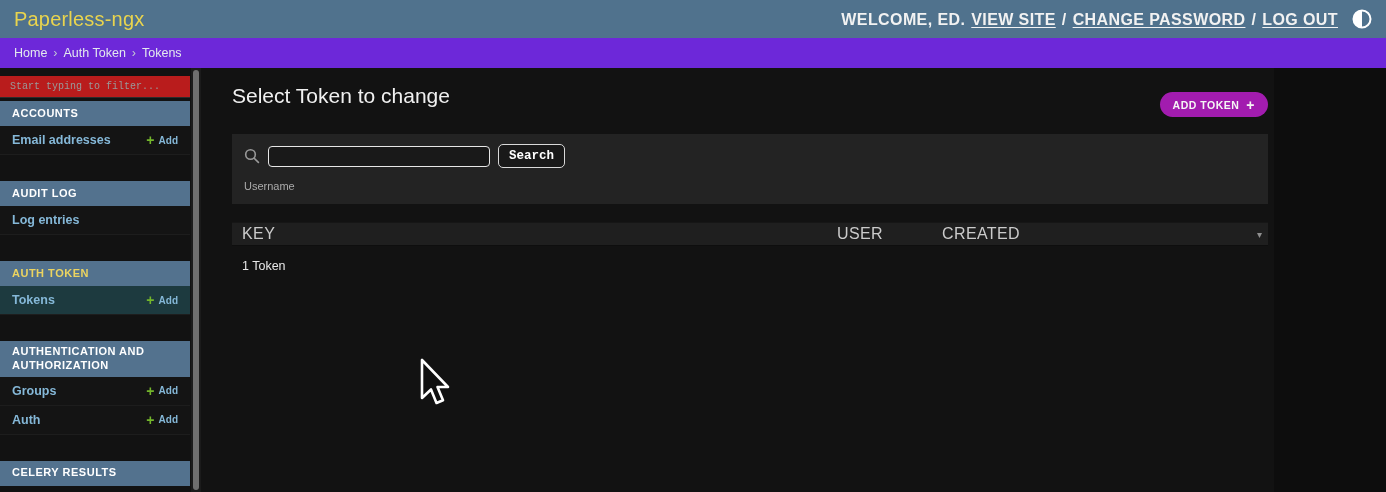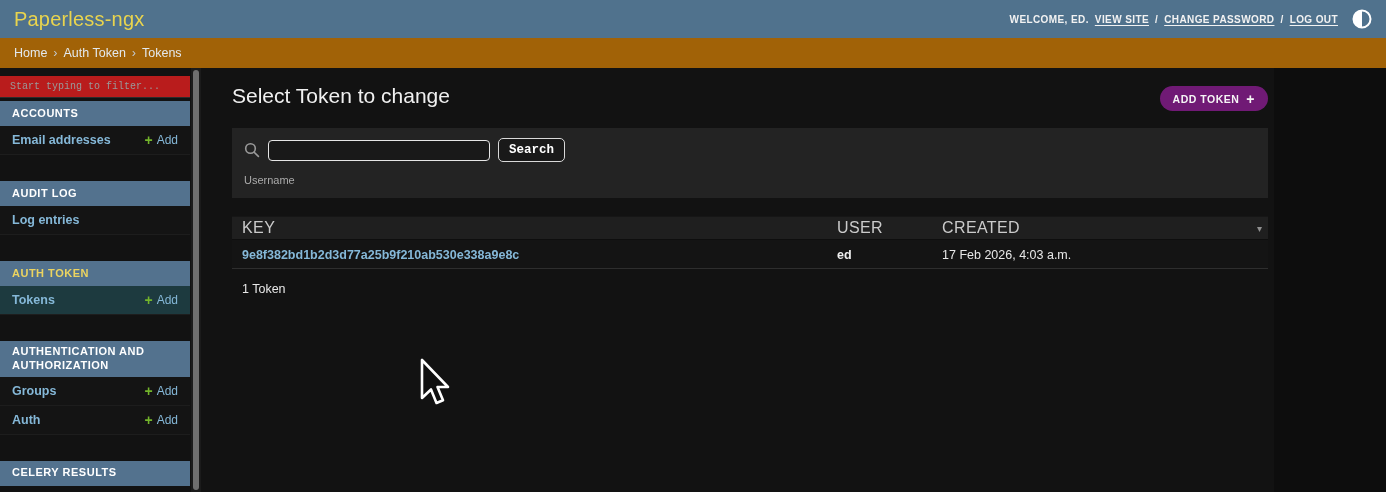--- a/index.html
+++ b/index.html
@@ -5,28 +5,28 @@
   * { margin:0; padding:0; box-sizing:border-box; }
   html,body { width:1386px; height:492px; overflow:hidden; background:#0d0d0d;
     font-family:"Liberation Sans","DejaVu Sans",sans-serif; }
   .app { position:relative; width:1274px; height:492px; background:#121212; }
 
   
   .top-header { position:absolute; left:0; top:0; width:1386px; height:38px;
     background:#50728d; display:flex; align-items:center; justify-content:space-between;
     padding:0 14px; }
   .brand { color:#e9d44e; font-size:20px; font-weight:400; letter-spacing:.2px; }
-  .user-tools { display:flex; align-items:center; gap:6px; color:#f2f2f2;
-    font-size:10px; font-weight:bold; letter-spacing:.4px; }
+  .user-tools { display:flex; align-items:flex-end; gap:6px; color:#f2f2f2;
+    font-size:16px; font-weight:bold; letter-spacing:.4px; }
   .user-tools a { color:#f2f2f2; text-decoration:underline; text-underline-offset:2px; cursor:pointer; }
   .theme-toggle { width:20px; height:20px; margin-left:8px; cursor:pointer; display:flex; }
 
   
   .breadcrumbs { position:absolute; left:0; top:38px; width:1386px; height:30px;
-    background:#a16207; display:flex; align-items:center; padding:0 14px;
+    background:#6d28d9; display:flex; align-items:center; padding:0 14px;
     color:#e3e9ee; font-size:12.5px; gap:6px; }
   .breadcrumbs .sep { color:#c3ccd4; }
   .breadcrumbs a { color:#e3e9ee; text-decoration:none; cursor:pointer; }
 
   
   .sidebar { position:absolute; left:0; top:68px; width:190px; bottom:0;
     background:#121212; padding-top:7px; overflow:hidden; }
   .filter-input { width:100%; height:22px; background:#b91c1c; border:none;
     border-bottom:1px solid #2c2c2c; color:#cfcfcf; font-size:10px; padding:0 10px;
     font-family:Liberation Mono, monospace; outline:none; }
@@ -35,37 +35,37 @@
   .side-header { min-height:25px; background:#53728e; color:#ffffff;
     font-size:11px; font-weight:bold; letter-spacing:.5px; display:flex;
     align-items:center; padding:4px 12px; line-height:1.25; cursor:pointer; }
   .side-header.current { color:#ecd460; }
   .side-row { height:29px; display:flex; align-items:center; justify-content:space-between;
     padding:6px 12px; border-bottom:1px solid #1d1d1d; background:#141414; }
   .side-row.selected { background:#1d3a3f; }
   .side-link { color:#85b8d8; font-size:12.5px; font-weight:bold; text-decoration:none; cursor:pointer; }
   .add-link { display:flex; align-items:center; gap:4px; cursor:pointer; }
   .add-link .plus { color:#73b52b; font-size:14px; font-weight:bold; line-height:1; }
-  .add-link .add-text { color:#85b8d8; font-size:12px; font-weight:normal; }
+  .add-link .add-text { color:#85b8d8; font-size:10px; font-weight:bold; }
 
   
   .side-scrollbar { position:absolute; left:191px; top:68px; width:10px; bottom:0;
     background:#1b1b1b; }
   .side-scrollbar .thumb { position:absolute; left:2px; right:2px; top:2px; bottom:2px;
     background:#6f6f6f; border-radius:5px; cursor:pointer; }
 
   
   .main { position:absolute; left:201px; top:68px; right:0; bottom:0;
     background:#121212; padding:0 6px 0 31px; }
   .title-row { margin-top:16px; display:flex; align-items:flex-start; justify-content:space-between; }
   .page-title { color:#f0f0f0; font-size:21px; font-weight:400; }
   .add-object-btn { display:flex; align-items:center; gap:7px; height:25px;
-    background:#701a75; border:none; border-radius:13px; color:#f5f5f5;
+    background:#a21caf; border:none; border-radius:13px; color:#f5f5f5;
     font-size:10.5px; font-weight:bold; letter-spacing:.5px; padding:0 13px;
-    cursor:pointer; font-family:"Liberation Sans","DejaVu Sans",sans-serif; margin-top:2px; }
+    cursor:pointer; font-family:"Liberation Sans","DejaVu Sans",sans-serif; margin-top:8px; }
   .add-object-btn .btn-plus { font-size:14px; font-weight:bold; line-height:1; }
 
   
   .search-module { margin-top:17px; background:#232323; padding:10px 12px 12px 12px; }
   .search-bar { display:flex; align-items:center; }
   .search-icon { width:16px; height:16px; margin-right:8px; flex:none; }
   .search-input { width:222px; height:21px; background:#191919; border:1px solid #e6e6e6;
     border-radius:4px; color:#eee; font-size:12px; padding:0 7px; outline:none;
     font-family:"Liberation Sans","DejaVu Sans",sans-serif; }
   .search-btn { margin-left:8px; height:24px; background:#191919; border:1px solid #d9d9d9;
@@ -208,32 +208,20 @@
       <div class="field-label">Username</div>
     </div>
 
     <div class="result-table">
       <div class="thead">
         <div class="th col-key">KEY</div>
         <div class="th col-user">USER</div>
         <div class="th col-created">CREATED</div>
         <div class="col-sort">▾</div>
       </div>
-      <div class="trow">
-        <div class="col-key">
-          <a class="key-link">9e8f382bd1b2d3d77a25b9f210ab530e338a9e8c</a>
-        </div>
-        <div class="col-user">
-          <span class="cell-strong">ed</span>
-        </div>
-        <div class="col-created">
-          <span class="cell-text">17 Feb 2026, 4:03 a.m.</span>
-        </div>
-        <div class="col-sort"></div>
-      </div>
       <div class="result-count">1 Token</div>
     </div>
 
   </div>
 
   <div class="cursor">
     <svg viewBox="0 0 34 56" width="34" height="56">
       <polygon points="3,2 3,40 12,31.5 17.5,45 24,42.2 18.5,29 29,29" fill="#111111" stroke="#ffffff" stroke-width="2.6" stroke-linejoin="round"></polygon>
     </svg>
   </div>

